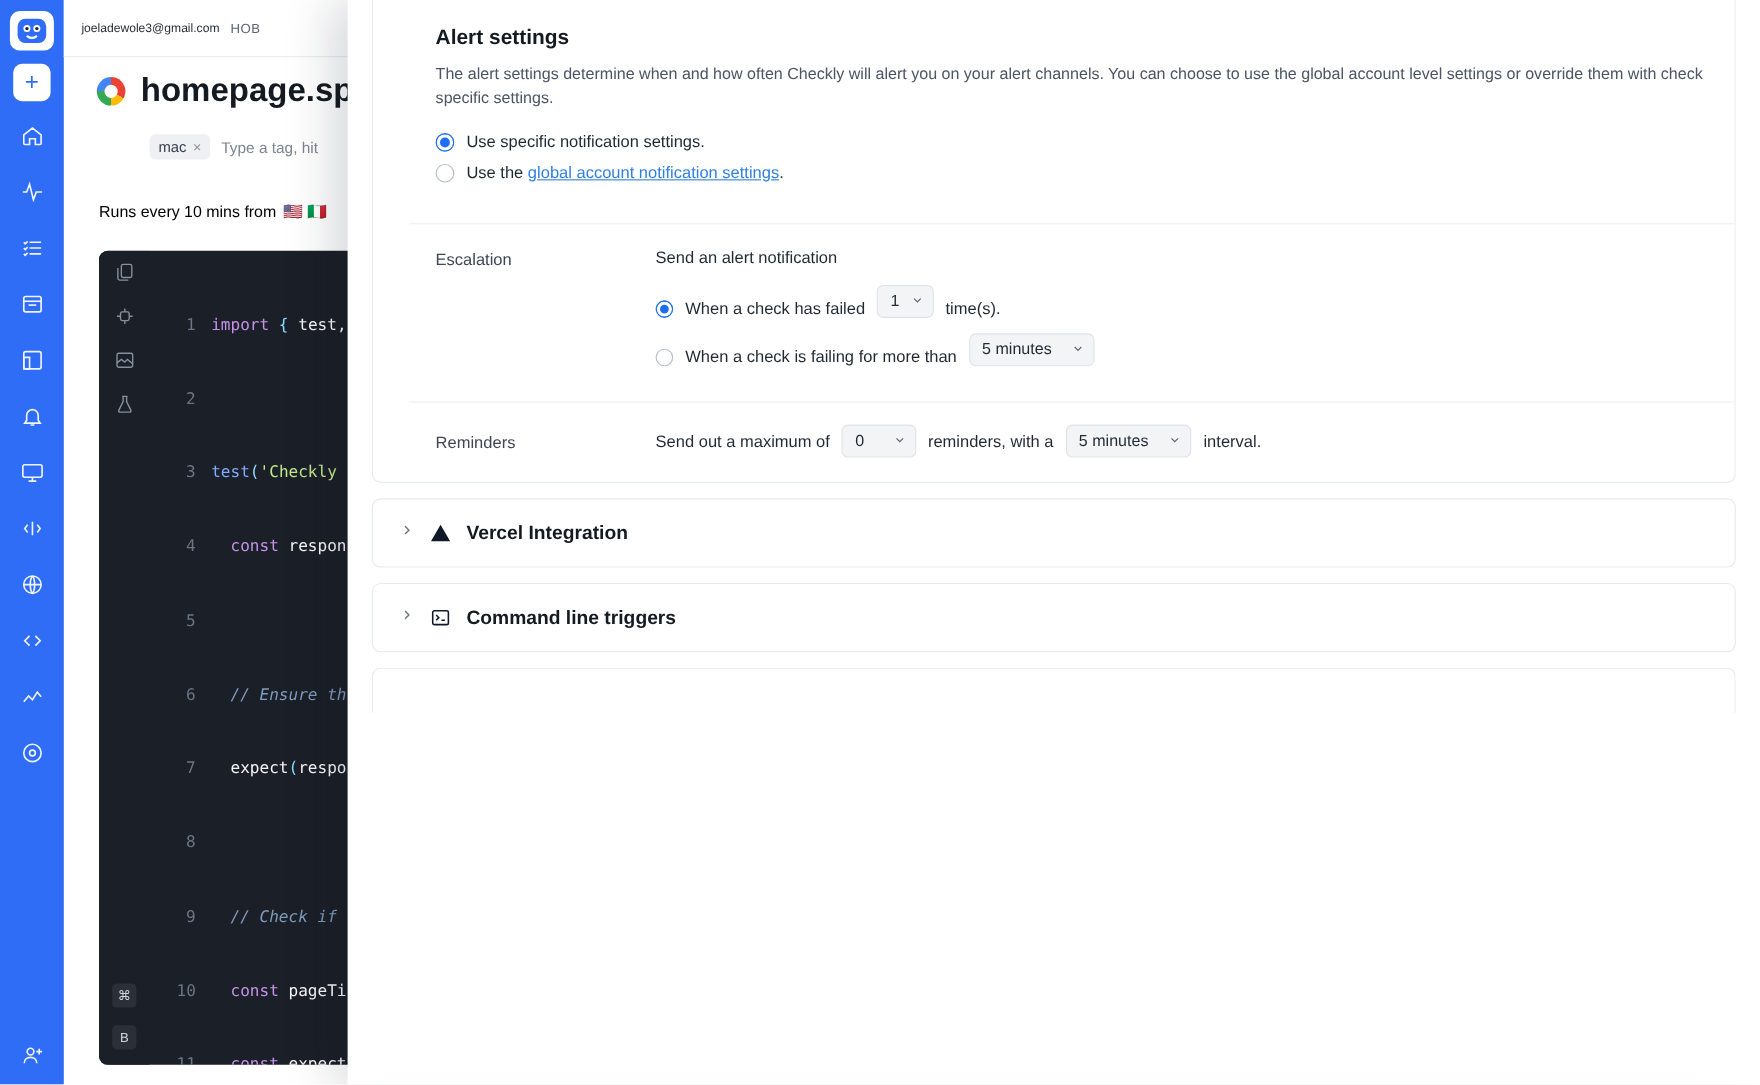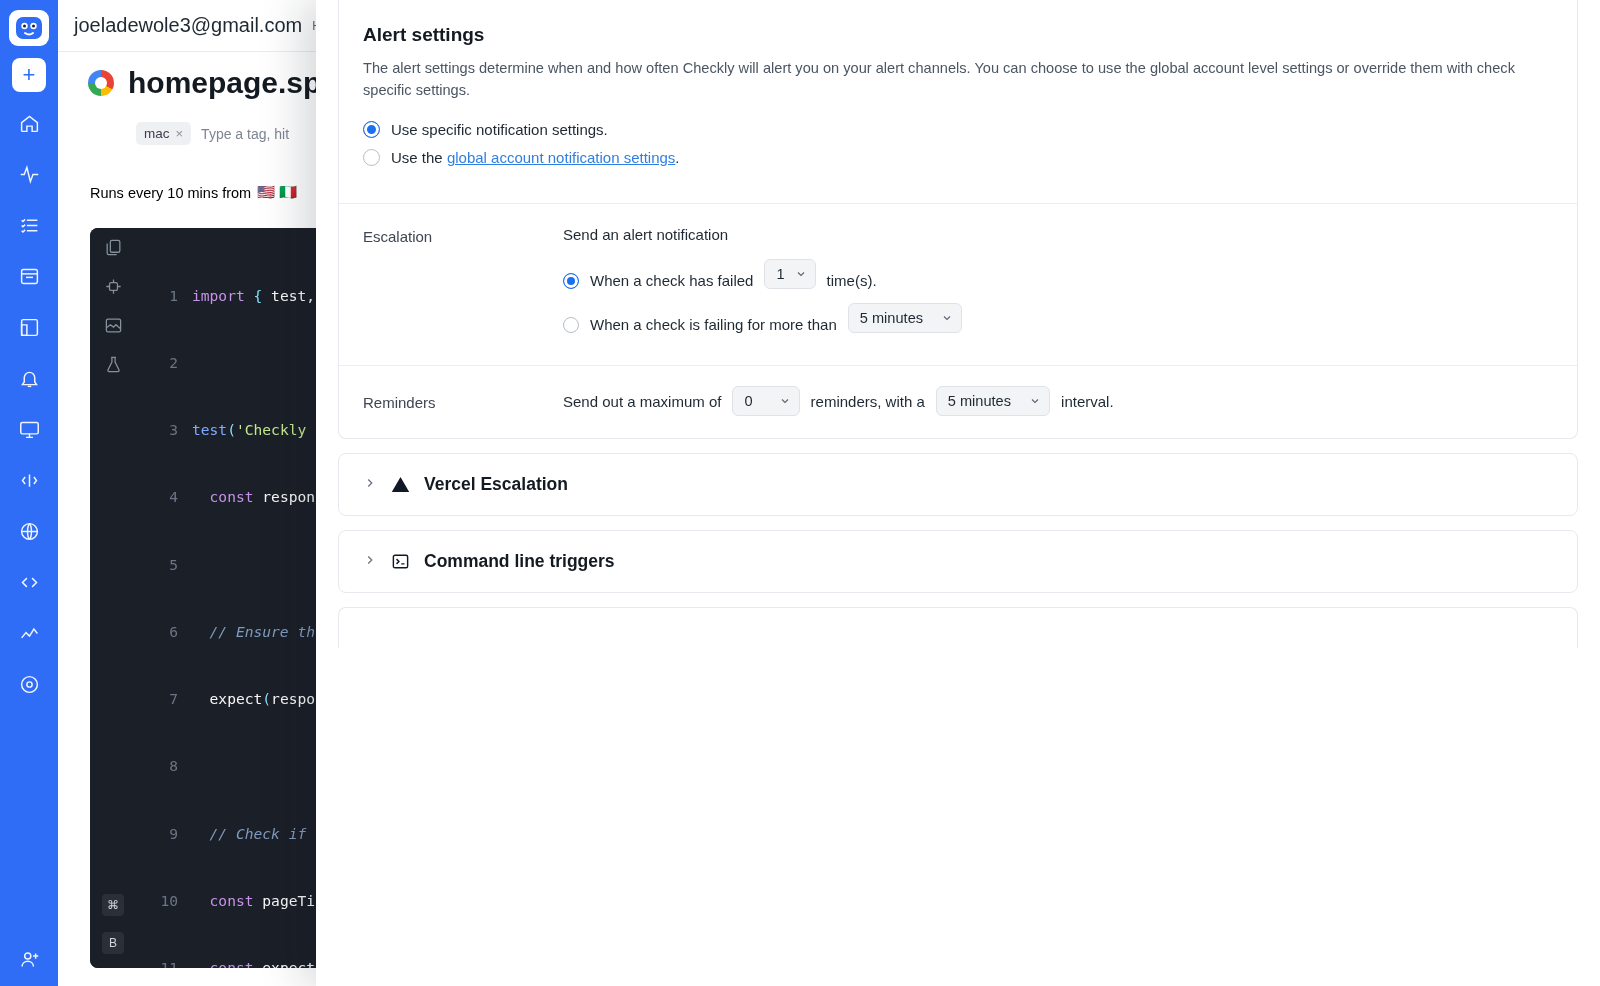--- a/index.html
+++ b/index.html
@@ -60,21 +60,21 @@
   
   .bg-top {
     position: absolute; left: 58px; top: 0;
     width: 1542px; height: 52px;
     border-bottom: 1px solid #e8ebee;
     display: flex; align-items: center;
     padding-left: 16px;
     gap: 10px;
     background: #fff;
   }
-  .bg-top .email { font-size: 20px; color: #1f2933; }
+  .bg-top .email { font-size: 11px; color: #1f2933; }
   .bg-top .org {
     font-size: 12px; color: #5b6472; letter-spacing: .4px;
   }
 
   .bg-title-row {
     position: absolute; left: 88px; top: 66px;
     display: flex; align-items: center; gap: 14px;
   }
   .chrome-dot {
     width: 26px; height: 26px; border-radius: 50%;
@@ -167,20 +167,21 @@
   .card {
     border: 1px solid #e6e9ed;
     border-radius: 8px;
     background: #fff;
     margin-bottom: 14px;
   }
   .card.top-cut {
     border-top: none;
     border-top-left-radius: 0; border-top-right-radius: 0;
     margin-top: 0;
+    padding-left: 33px;
   }
 
   .sec-pad { padding: 24px 24px 26px 24px; }
 
   h2.sec-title {
     font-size: 19px; font-weight: 700; color: #141a21;
     margin: 0 0 11px 0;
   }
   p.sec-desc {
     margin: 0; font-size: 14.6px; line-height: 22px; color: #4b5563;
@@ -553,21 +554,21 @@
         <span class="chev-r">
           <svg width="14" height="14" viewBox="0 0 24 24" fill="none" stroke="currentColor" stroke-width="2.2">
               <path d="M9 6l6 6-6 6"></path>
             </svg>
         </span>
         <span class="acc-icon">
           <svg width="19" height="17" viewBox="0 0 24 21" aria-hidden="true">
               <path d="M12 1 23 20H1z" fill="#111827"></path>
             </svg>
         </span>
-        <span class="acc-title">Vercel Escalation</span>
+        <span class="acc-title">Vercel Integration</span>
       </div>
 
       <div class="accordion">
         <span class="chev-r">
           <svg width="14" height="14" viewBox="0 0 24 24" fill="none" stroke="currentColor" stroke-width="2.2">
               <path d="M9 6l6 6-6 6"></path>
             </svg>
         </span>
         <span class="acc-icon">
           <svg width="19" height="19" viewBox="0 0 24 24" fill="none" stroke="#111827" stroke-width="1.8">

